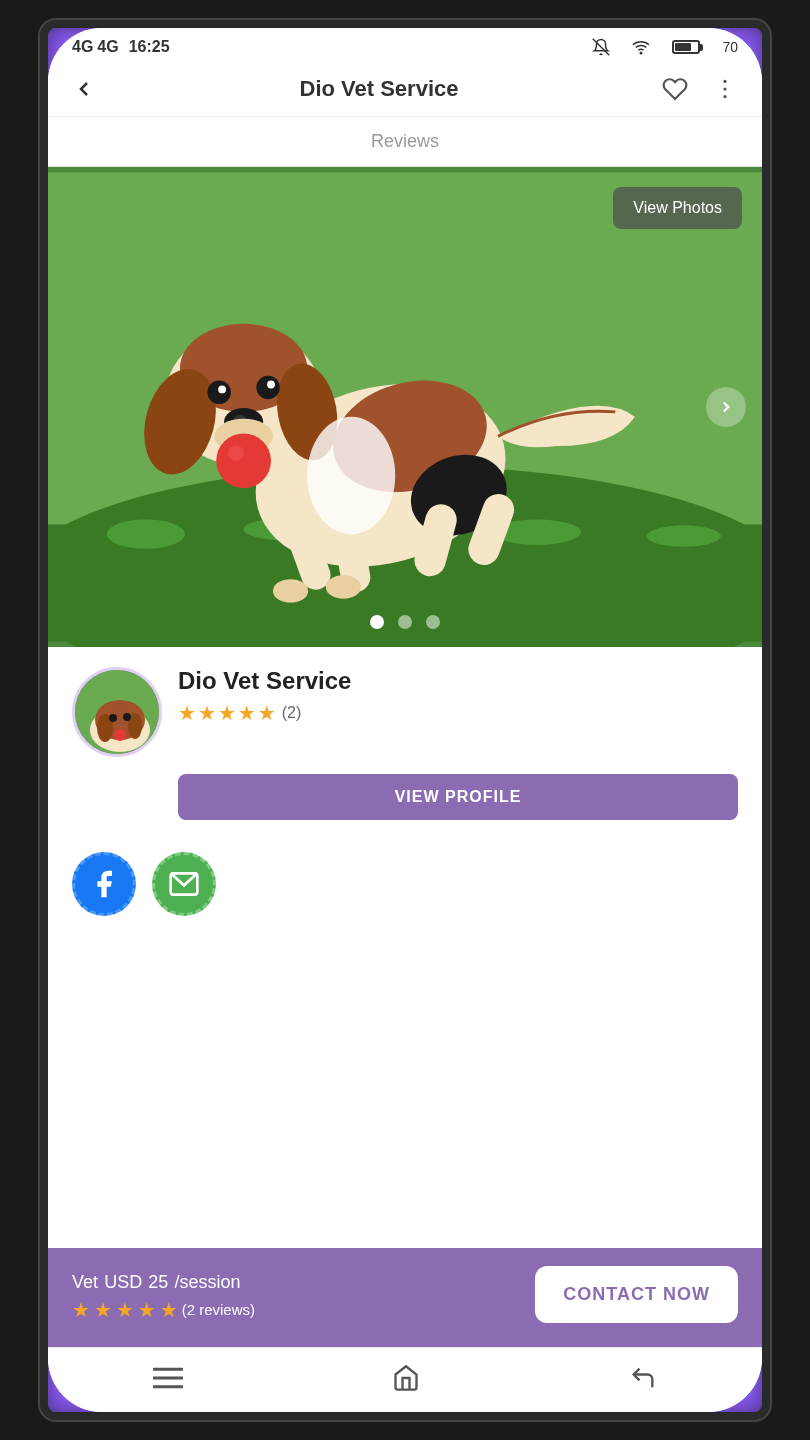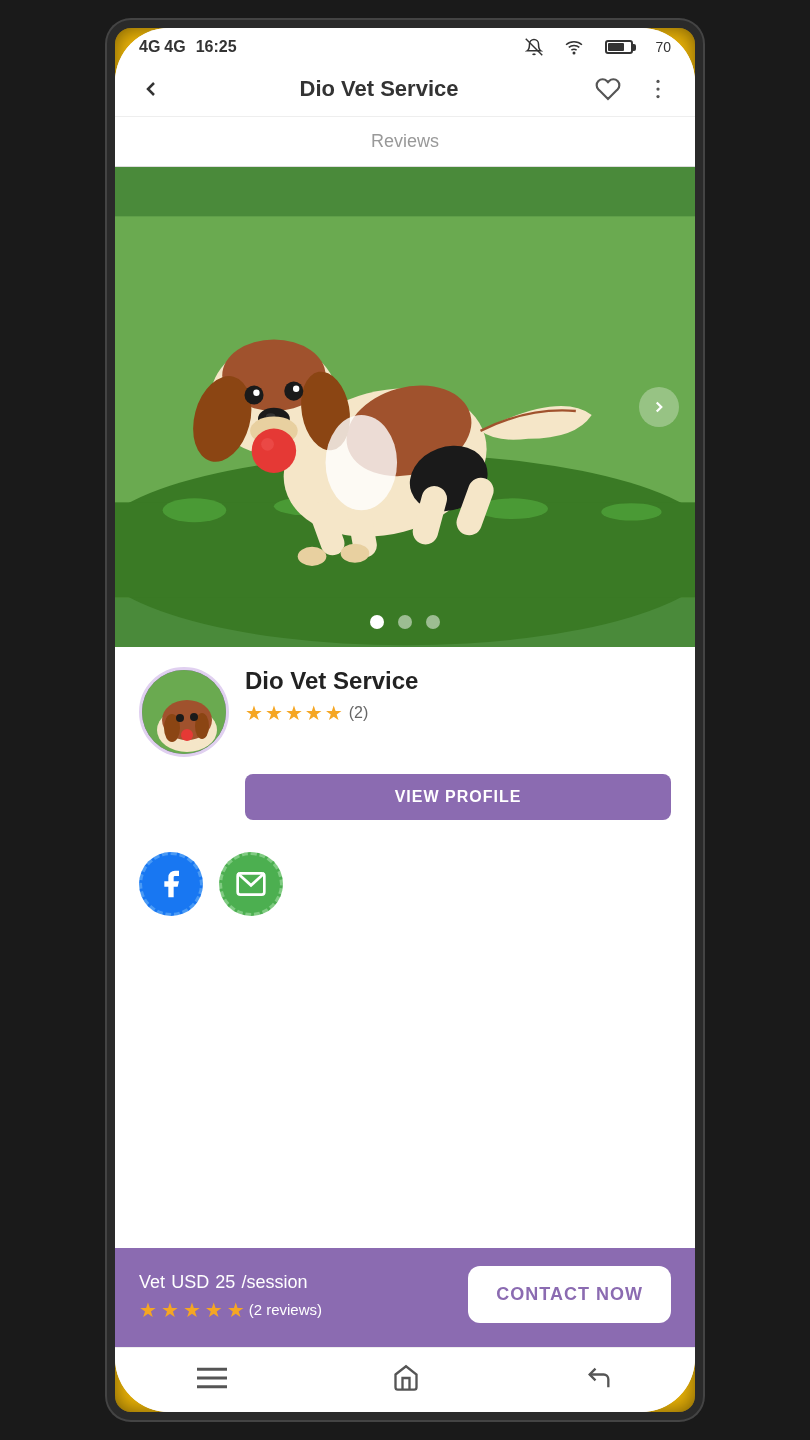--- a/index.html
+++ b/index.html
@@ -8,24 +8,24 @@
       width: 810px;
       height: 1440px;
       background: #1a1a1a;
       display: flex;
       align-items: center;
       justify-content: center;
       font-family: 'Segoe UI', Arial, sans-serif;
       overflow: hidden;
     }
     .phone-frame {
-      width: 596px;
+      width: 730px;
       height: 1400px;
-      background: #eab308;
-      border-radius: 24px;
+      background: #8b5cf6;
+      border-radius: 16px;
       border: 8px solid #2a2a2a;
       position: relative;
       box-shadow: 0 0 0 2px #444, inset 0 0 20px rgba(0,0,0,0.5);
       overflow: hidden;
     }
     .phone-screen {
       width: 100%;
       height: 100%;
       background: #f5f5f5;
       border-radius: 54px;
@@ -419,20 +419,21 @@
 
     <div class="tabs-bar">
       <div class="tab-item">
         <span>Reviews</span>
       </div>
     </div>
 
     <div class="main-content">
 
       <div class="image-slider">
+        <button class="view-photos-btn">View Photos</button>
 
         
         <svg width="100%" height="100%" viewBox="0 0 730 480" xmlns="http://www.w3.org/2000/svg">
 
           <rect width="730" height="480" fill="#6aaa50"></rect>
 
           <ellipse cx="365" cy="420" rx="400" ry="120" fill="#3a7a25"></ellipse>
           <rect x="0" y="360" width="730" height="120" fill="#3a7a25"></rect>
 
           <g fill="#4a9a35">

